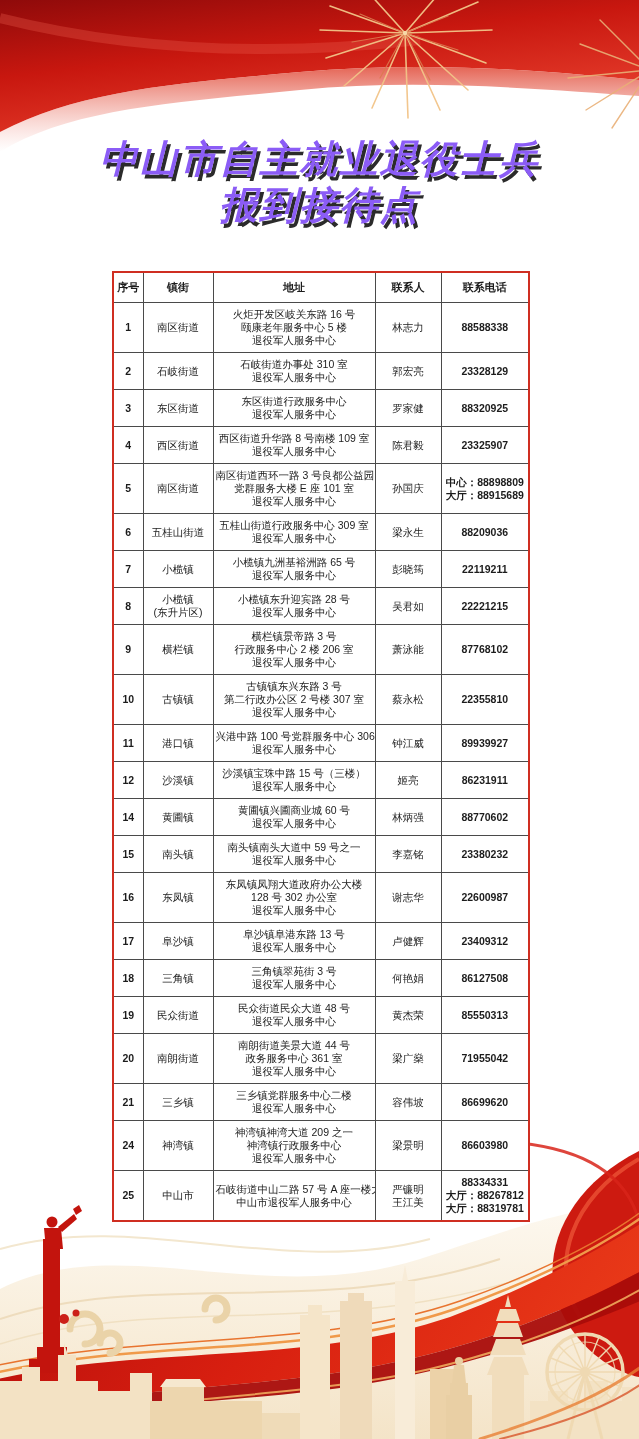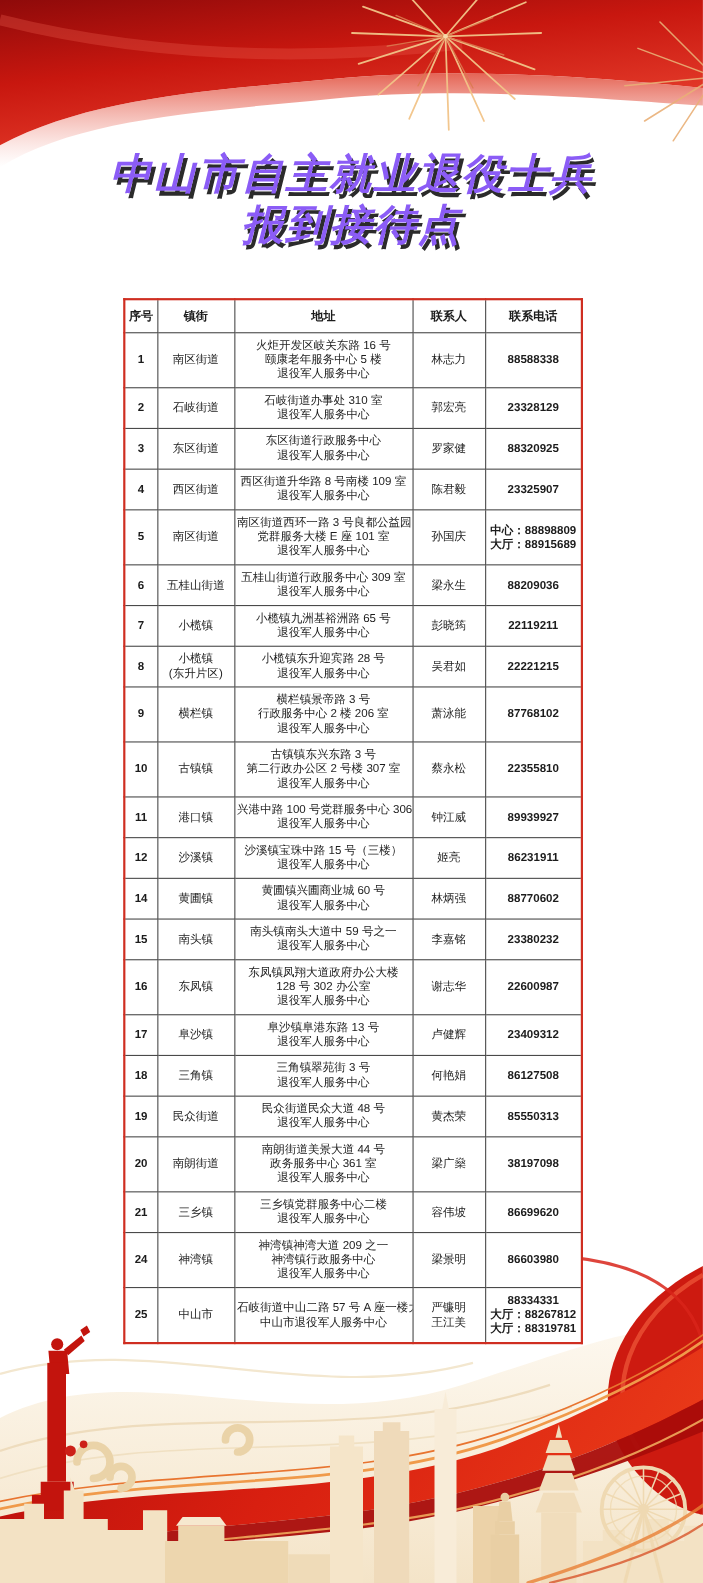--- a/index.html
+++ b/index.html
@@ -459,21 +459,21 @@
           </td>
           <td class="address">
             <div class="line">南朗街道美景大道 44 号</div>
             <div class="line">政务服务中心 361 室</div>
             <div class="line">退役军人服务中心</div>
           </td>
           <td class="contact">
             <div class="line">梁广燊</div>
           </td>
           <td class="phone">
-            <div class="line">38197098</div>
+            <div class="line">71955042</div>
           </td>
         </tr>
         <tr>
           <td class="no">
             <div class="line">21</div>
           </td>
           <td class="town">
             <div class="line">三乡镇</div>
           </td>
           <td class="address">

